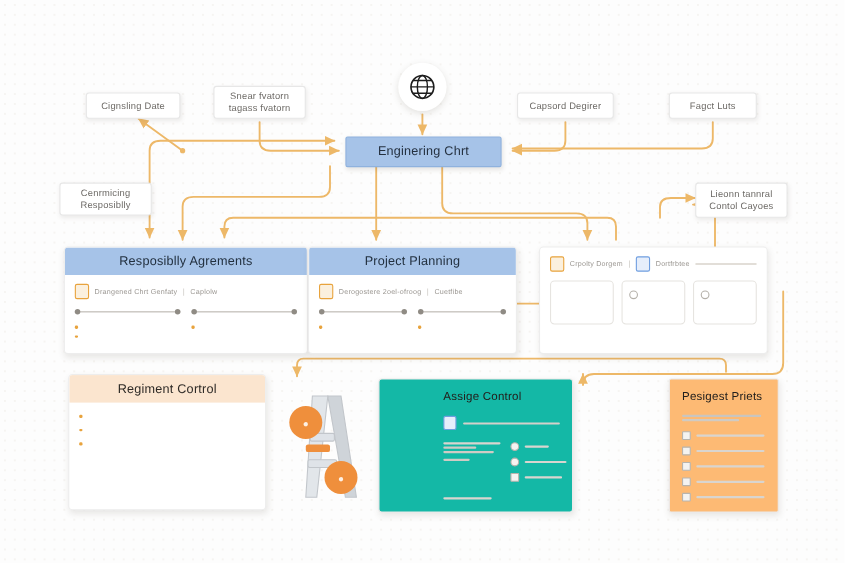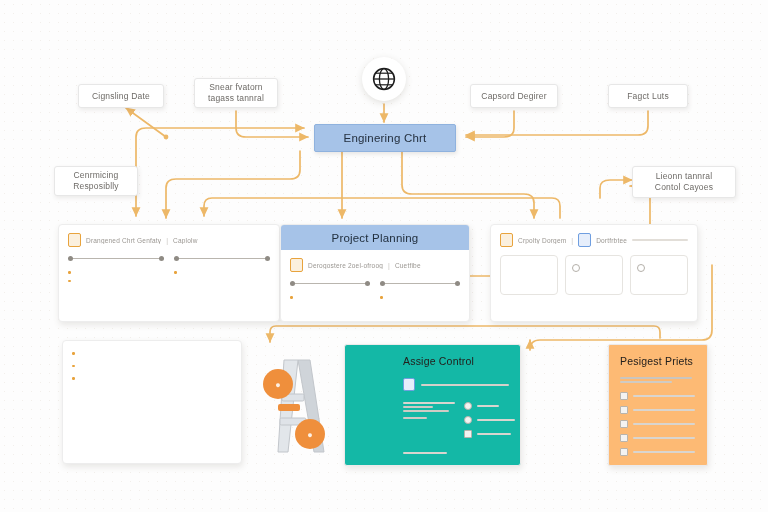--- a/index.html
+++ b/index.html
@@ -321,21 +321,21 @@
 
   <div class="node chip" style="left:78px;  top:84px;  width:86px;  height:24px;">
     <div>
       <span>Cignsling Date</span>
     </div>
   </div>
 
   <div class="node chip" style="left:194px; top:78px;  width:84px;  height:30px;">
     <div>
       <span>Snear fvatorn</span>
-      <span>tagass tannral</span>
+      <span>tagass fvatorn</span>
     </div>
   </div>
 
   <div class="node chip" style="left:470px; top:84px;  width:88px;  height:24px;">
     <div>
       <span>Capsord Degirer</span>
     </div>
   </div>
 
   <div class="node chip" style="left:608px; top:84px;  width:80px;  height:24px;">
@@ -344,21 +344,21 @@
     </div>
   </div>
 
   <div class="node chip" style="left:54px;  top:166px; width:84px;  height:30px;">
     <div>
       <span>Cenrmicing</span>
       <span>Resposiblly</span>
     </div>
   </div>
 
-  <div class="node chip" style="left:632px; top:166px; width:104px;  height:32px;">
+  <div class="node chip" style="left:632px; top:166px; width:84px;  height:32px;">
     <div>
       <span>Lieonn tannral</span>
       <span>Contol Cayoes</span>
     </div>
   </div>
 
   <div id="globe-badge">
     <svg width="26" height="26" viewBox="0 0 26 26">
       <circle cx="13" cy="13" r="10.4" fill="none" stroke="#1d1d1d" stroke-width="1.5"></circle>
       <ellipse cx="13" cy="13" rx="4.6" ry="10.4" fill="none" stroke="#1d1d1d" stroke-width="1.3"></ellipse>
@@ -366,20 +366,23 @@
       <path d="M4.6,7.2 H21.4" fill="none" stroke="#1d1d1d" stroke-width="1.2"></path>
       <path d="M4.6,18.8 H21.4" fill="none" stroke="#1d1d1d" stroke-width="1.2"></path>
     </svg>
   </div>
 
   <div id="hub">
     <span>Enginering Chrt</span>
   </div>
 
   <div class="card" style="left:58px; top:224px; width:222px; height:98px;">
+    <div class="card-head">
+      <span>Resposiblly Agrements</span>
+    </div>
     <div class="card-body">
       <div class="meta-row">
         <span class="mini-ico amber"></span>
         <span class="meta-txt">Drangened Chrt Genfaty</span>
         <span class="meta-sep">|</span>
         <span class="meta-txt">Caplolw</span>
       </div>
       <div class="cols">
         <div class="col">
           <div class="slider">
@@ -499,20 +502,23 @@
             <span class="ln" style="width:34px"></span>
             <span class="ln" style="width:4px;visibility:hidden"></span>
             <span class="ln b" style="width:38px"></span>
           </span>
         </div>
       </div>
     </div>
   </div>
 
   <div class="card" style="left:62px; top:340px; width:180px; height:124px;">
+    <div class="card-head warm">
+      <span>Regiment Cortrol</span>
+    </div>
     <div class="card-body">
       <div class="bullet para">
         <span class="dot"></span>
         <span class="lines">
           <span class="ln" style="width:154px"></span>
           <span class="ln" style="width:156px"></span>
           <span class="ln" style="width:152px"></span>
           <span class="ln b" style="width:110px"></span>
         </span>
       </div>

